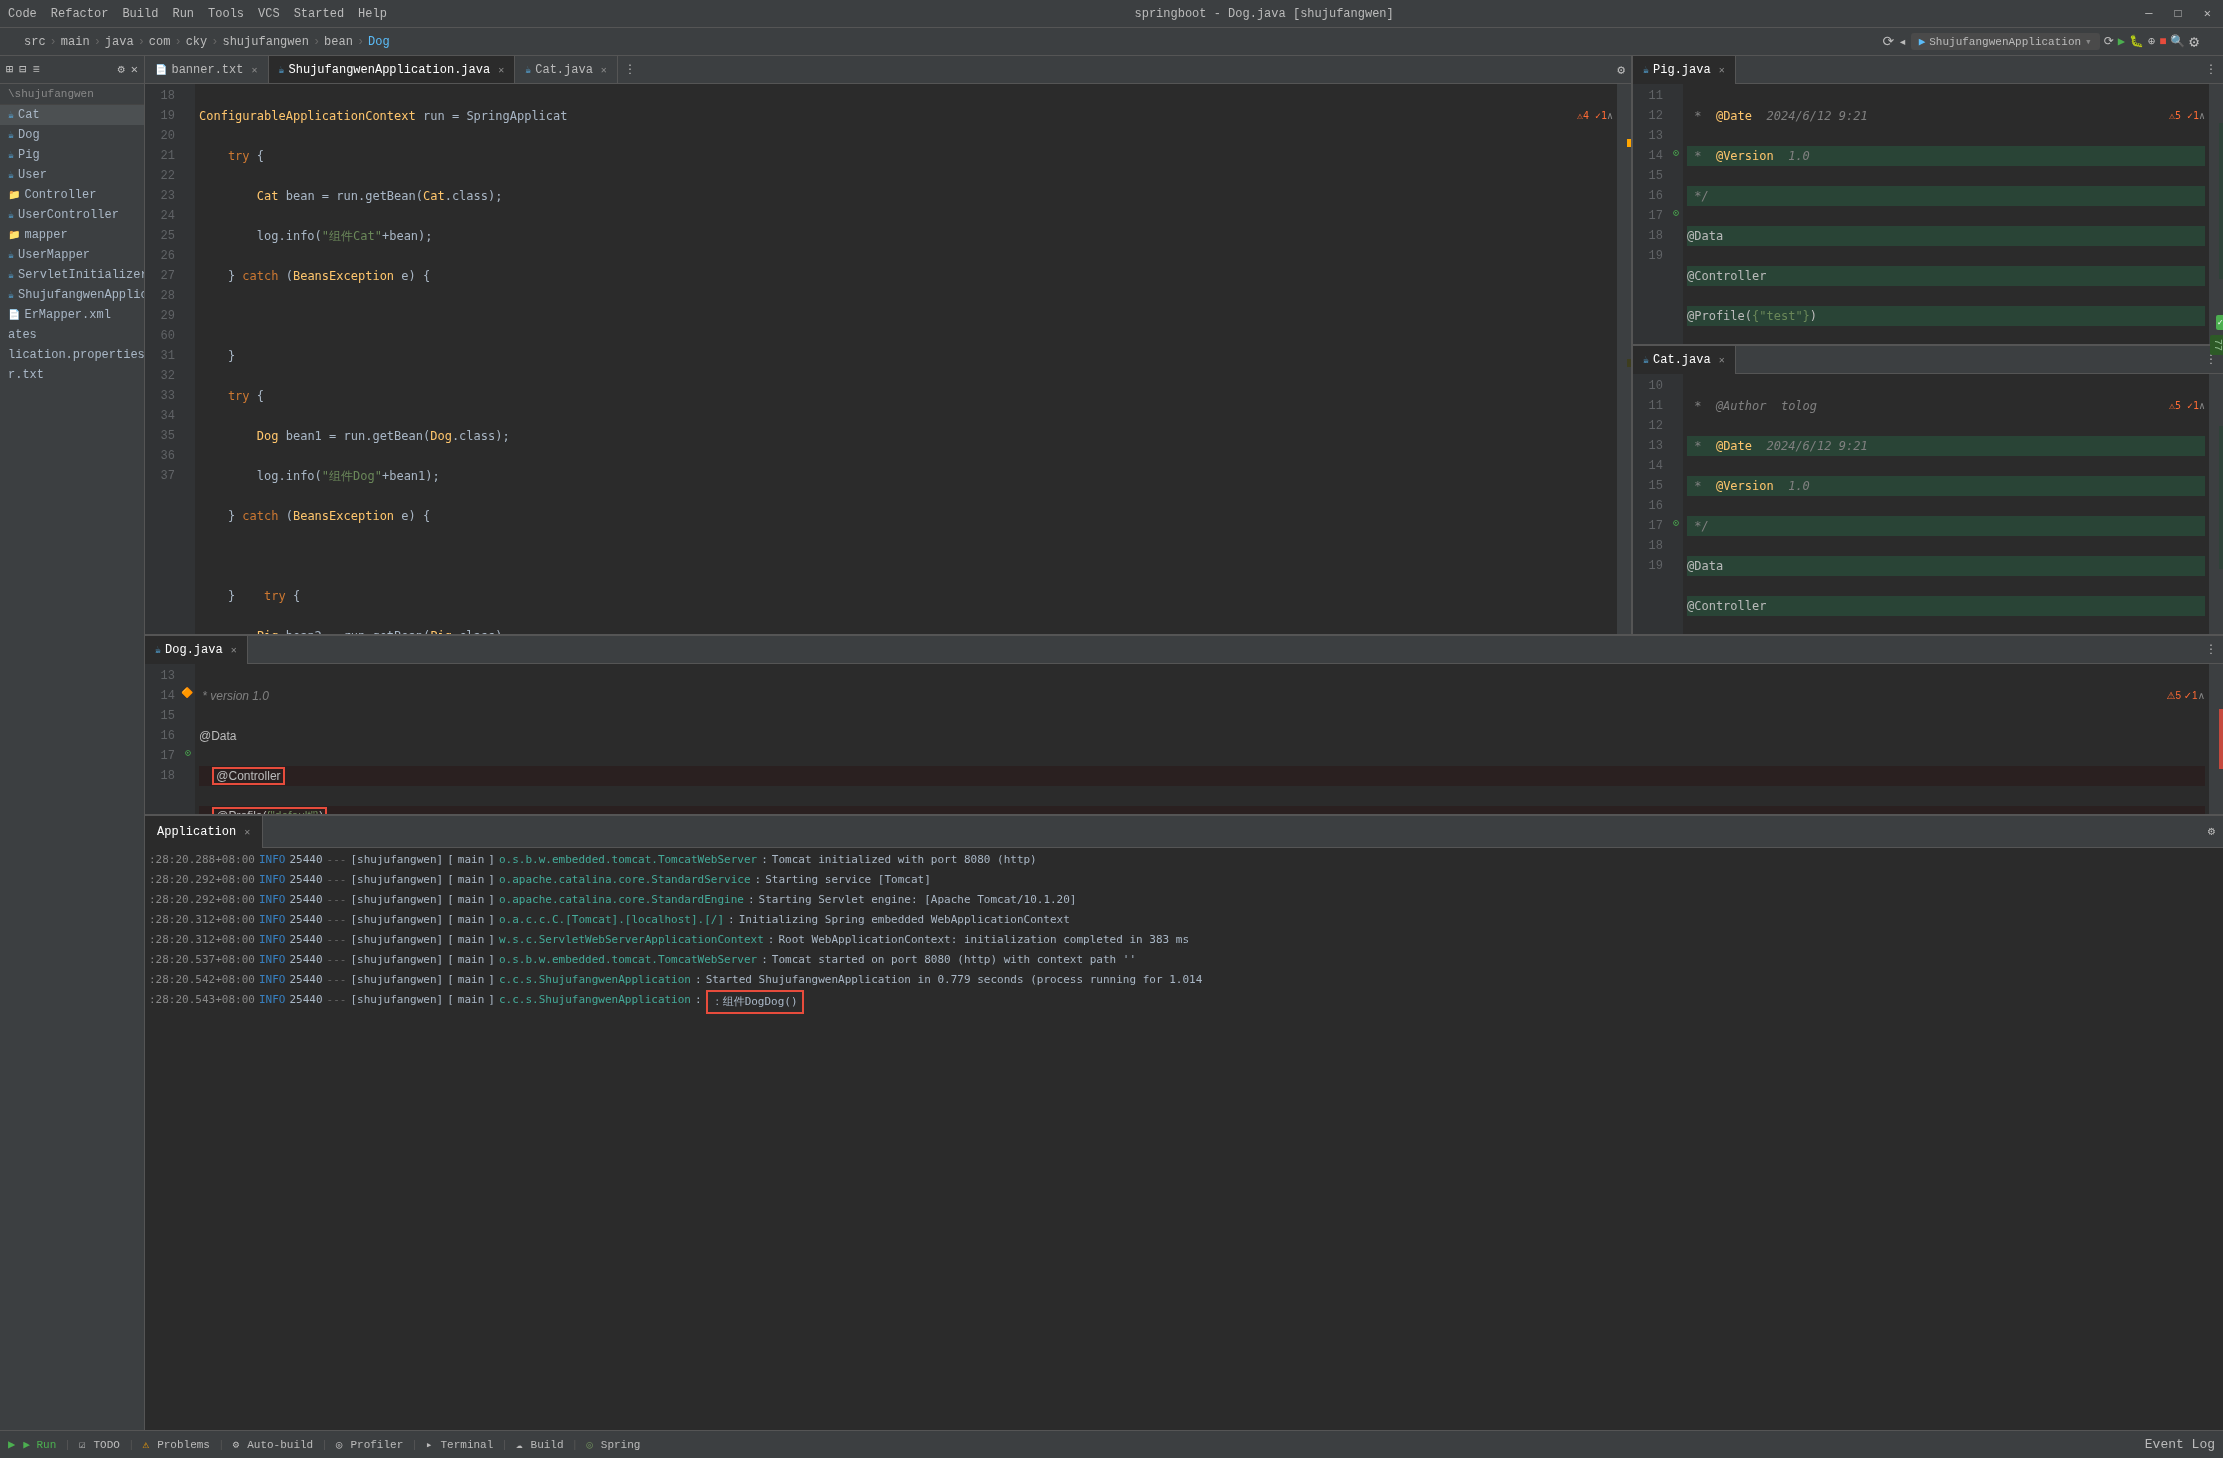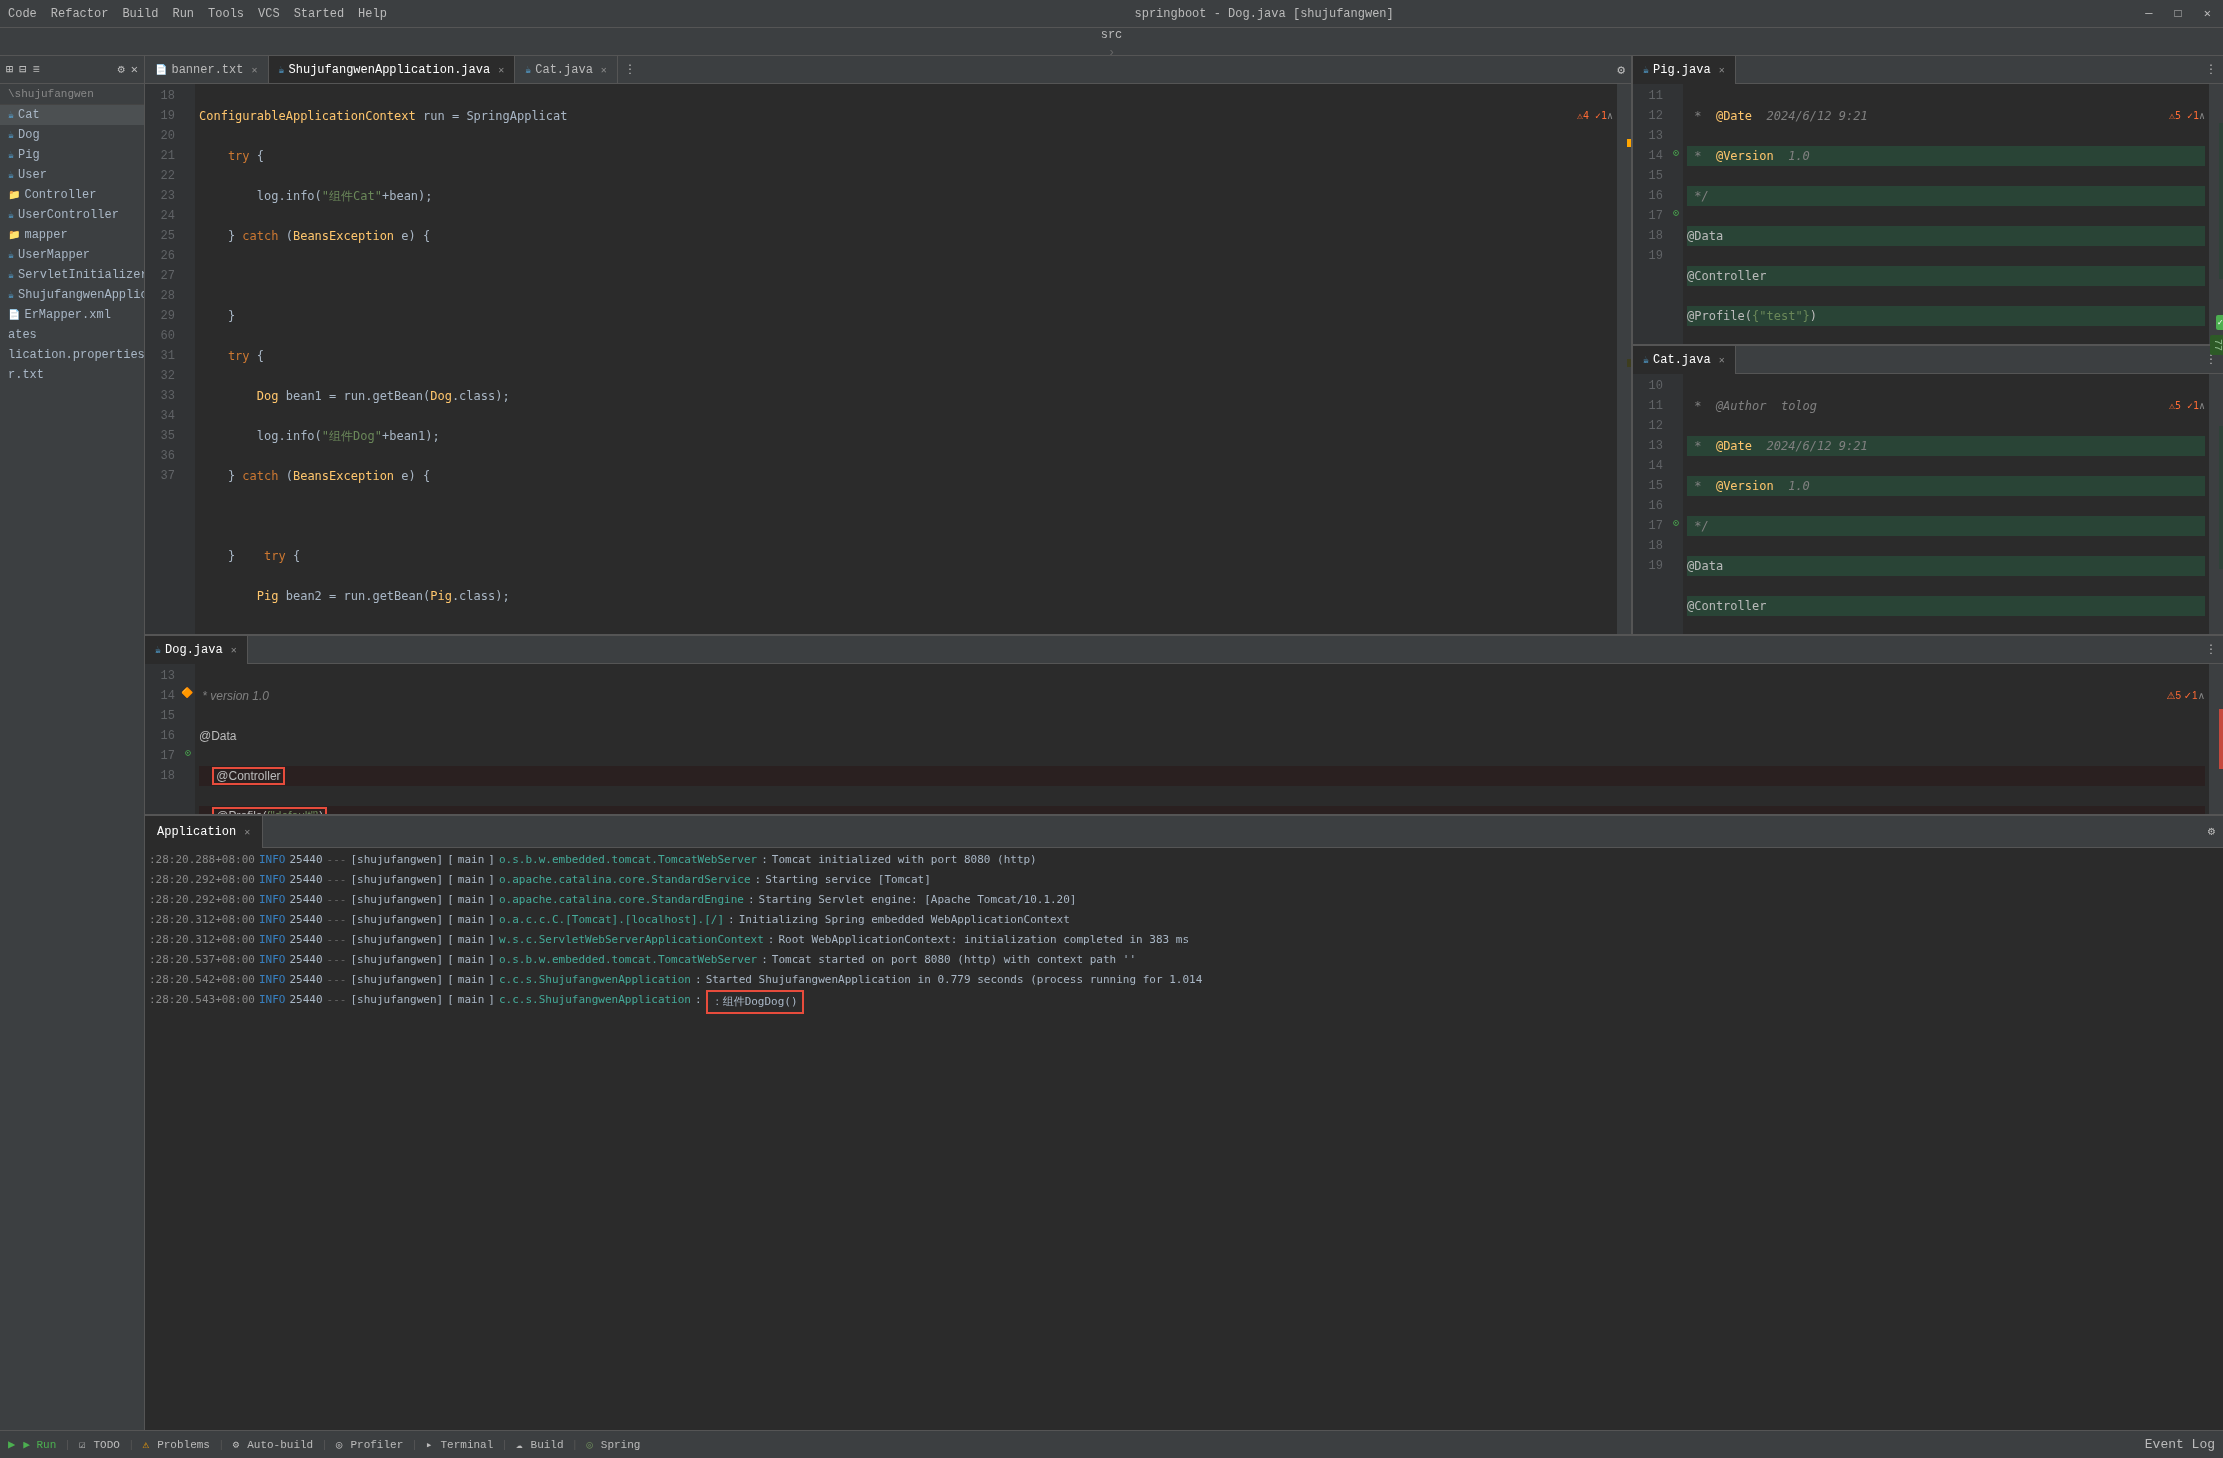--- a/index.html
+++ b/index.html
@@ -26,21 +26,21 @@
     <span style="cursor:pointer;">Tools</span>
     <span style="cursor:pointer;">VCS</span>
     <span style="cursor:pointer;">Started</span>
     <span style="cursor:pointer;">Help</span>
     <span style="flex:1; text-align:center;">springboot - Dog.java [shujufangwen]</span>
     <span style="cursor:pointer; padding:0 4px;">─</span>
     <span style="cursor:pointer; padding:0 4px;">□</span>
     <span style="cursor:pointer; padding:0 4px;">✕</span>
   </div>
 
-  <div style="display:flex; align-items:center; background:#3c3f41; height:28px; padding:0 16px; border-bottom:1px solid #555; gap:4px; font-size:12px; color:#bbb;flex-direction:column;">
+  <div style="display:flex; align-items:center; background:#3c3f41; height:28px; padding:0 24px; border-bottom:1px solid #555; gap:4px; font-size:12px; color:#bbb;">
     <span style="cursor:pointer;">src</span>
     <span style="color:#666;">›</span>
     <span style="cursor:pointer;">main</span>
     <span style="color:#666;">›</span>
     <span style="cursor:pointer;">java</span>
     <span style="color:#666;">›</span>
     <span style="cursor:pointer;">com</span>
     <span style="color:#666;">›</span>
     <span style="cursor:pointer;">cky</span>
     <span style="color:#666;">›</span>
@@ -205,20 +205,21 @@
               <div style="height:20px;"></div>
               <div style="height:20px;"></div>
             </div>
             <div style="flex:1; padding:2px 4px; line-height:20px; font-size:12px; overflow:auto; font-family:Consolas,Monaco,monospace; white-space:pre;">
 <div style="display:flex; align-items:center; min-height:20px;">
   <span style="flex:1;"><span style="color:#ffc66d;">ConfigurableApplicationContext</span> <span style="color:#a9b7c6;">run</span> <span style="color:#a9b7c6;">=</span> <span style="color:#a9b7c6;">SpringApplicat</span></span>
   <span style="color:#ff6b35; font-size:10px; flex-shrink:0;">⚠4 ✓1</span>
   <span style="color:#888; font-size:10px; flex-shrink:0;">∧</span>
 </div>
 <div style="min-height:20px;"><span style="color:#cc7832;">    try</span> <span style="color:#a9b7c6;">{</span></div>
+<div style="min-height:20px;"><span style="color:#a9b7c6;">        </span><span style="color:#ffc66d;">Cat</span><span style="color:#a9b7c6;"> bean = run.getBean(</span><span style="color:#ffc66d;">Cat</span><span style="color:#a9b7c6;">.class);</span></div>
 <div style="min-height:20px;"><span style="color:#a9b7c6;">        log.info(</span><span style="color:#6a8759;">"组件Cat"</span><span style="color:#a9b7c6;">+bean);</span></div>
 <div style="min-height:20px;"><span style="color:#a9b7c6;">    } </span><span style="color:#cc7832;">catch</span><span style="color:#a9b7c6;"> (</span><span style="color:#ffc66d;">BeansException</span><span style="color:#a9b7c6;"> e) {</span></div>
 <div style="min-height:20px;"></div>
 <div style="min-height:20px;"><span style="color:#a9b7c6;">    }</span></div>
 <div style="min-height:20px;"><span style="color:#cc7832;">    try</span> <span style="color:#a9b7c6;">{</span></div>
 <div style="min-height:20px;"><span style="color:#a9b7c6;">        </span><span style="color:#ffc66d;">Dog</span><span style="color:#a9b7c6;"> bean1 = run.getBean(</span><span style="color:#ffc66d;">Dog</span><span style="color:#a9b7c6;">.class);</span></div>
 <div style="min-height:20px;"><span style="color:#a9b7c6;">        log.info(</span><span style="color:#6a8759;">"组件Dog"</span><span style="color:#a9b7c6;">+bean1);</span></div>
 <div style="min-height:20px;"><span style="color:#a9b7c6;">    } </span><span style="color:#cc7832;">catch</span><span style="color:#a9b7c6;"> (</span><span style="color:#ffc66d;">BeansException</span><span style="color:#a9b7c6;"> e) {</span></div>
 <div style="min-height:20px;"></div>
 <div style="min-height:20px;"><span style="color:#a9b7c6;">    }    </span><span style="color:#cc7832;">try</span> <span style="color:#a9b7c6;">{</span></div>

